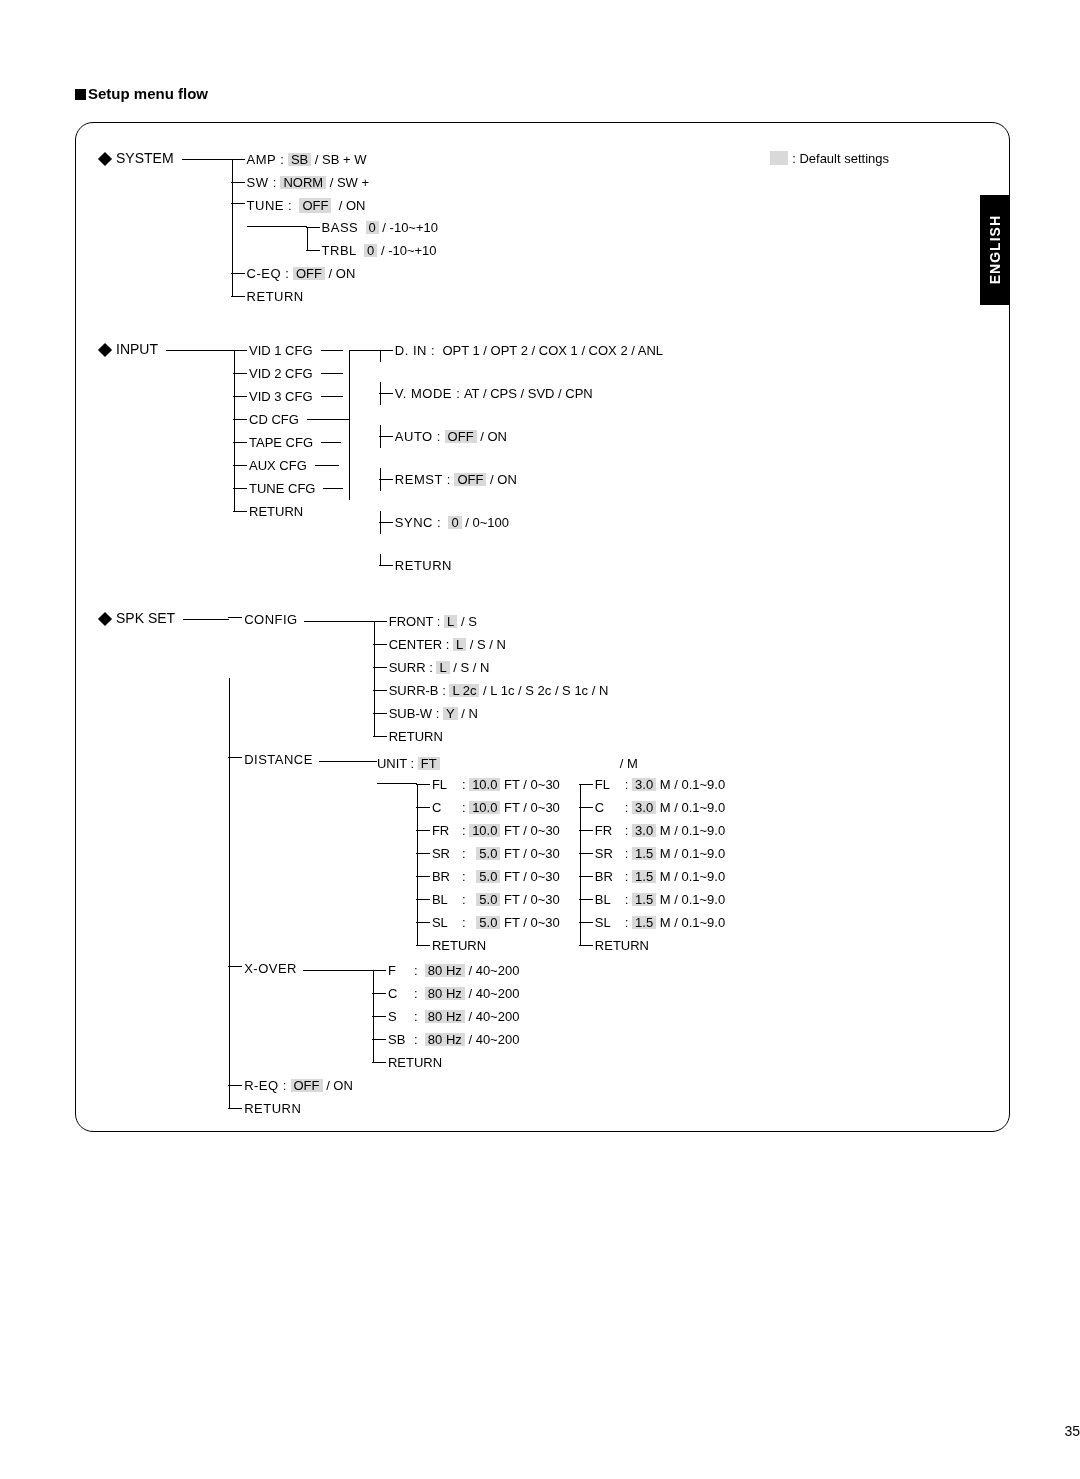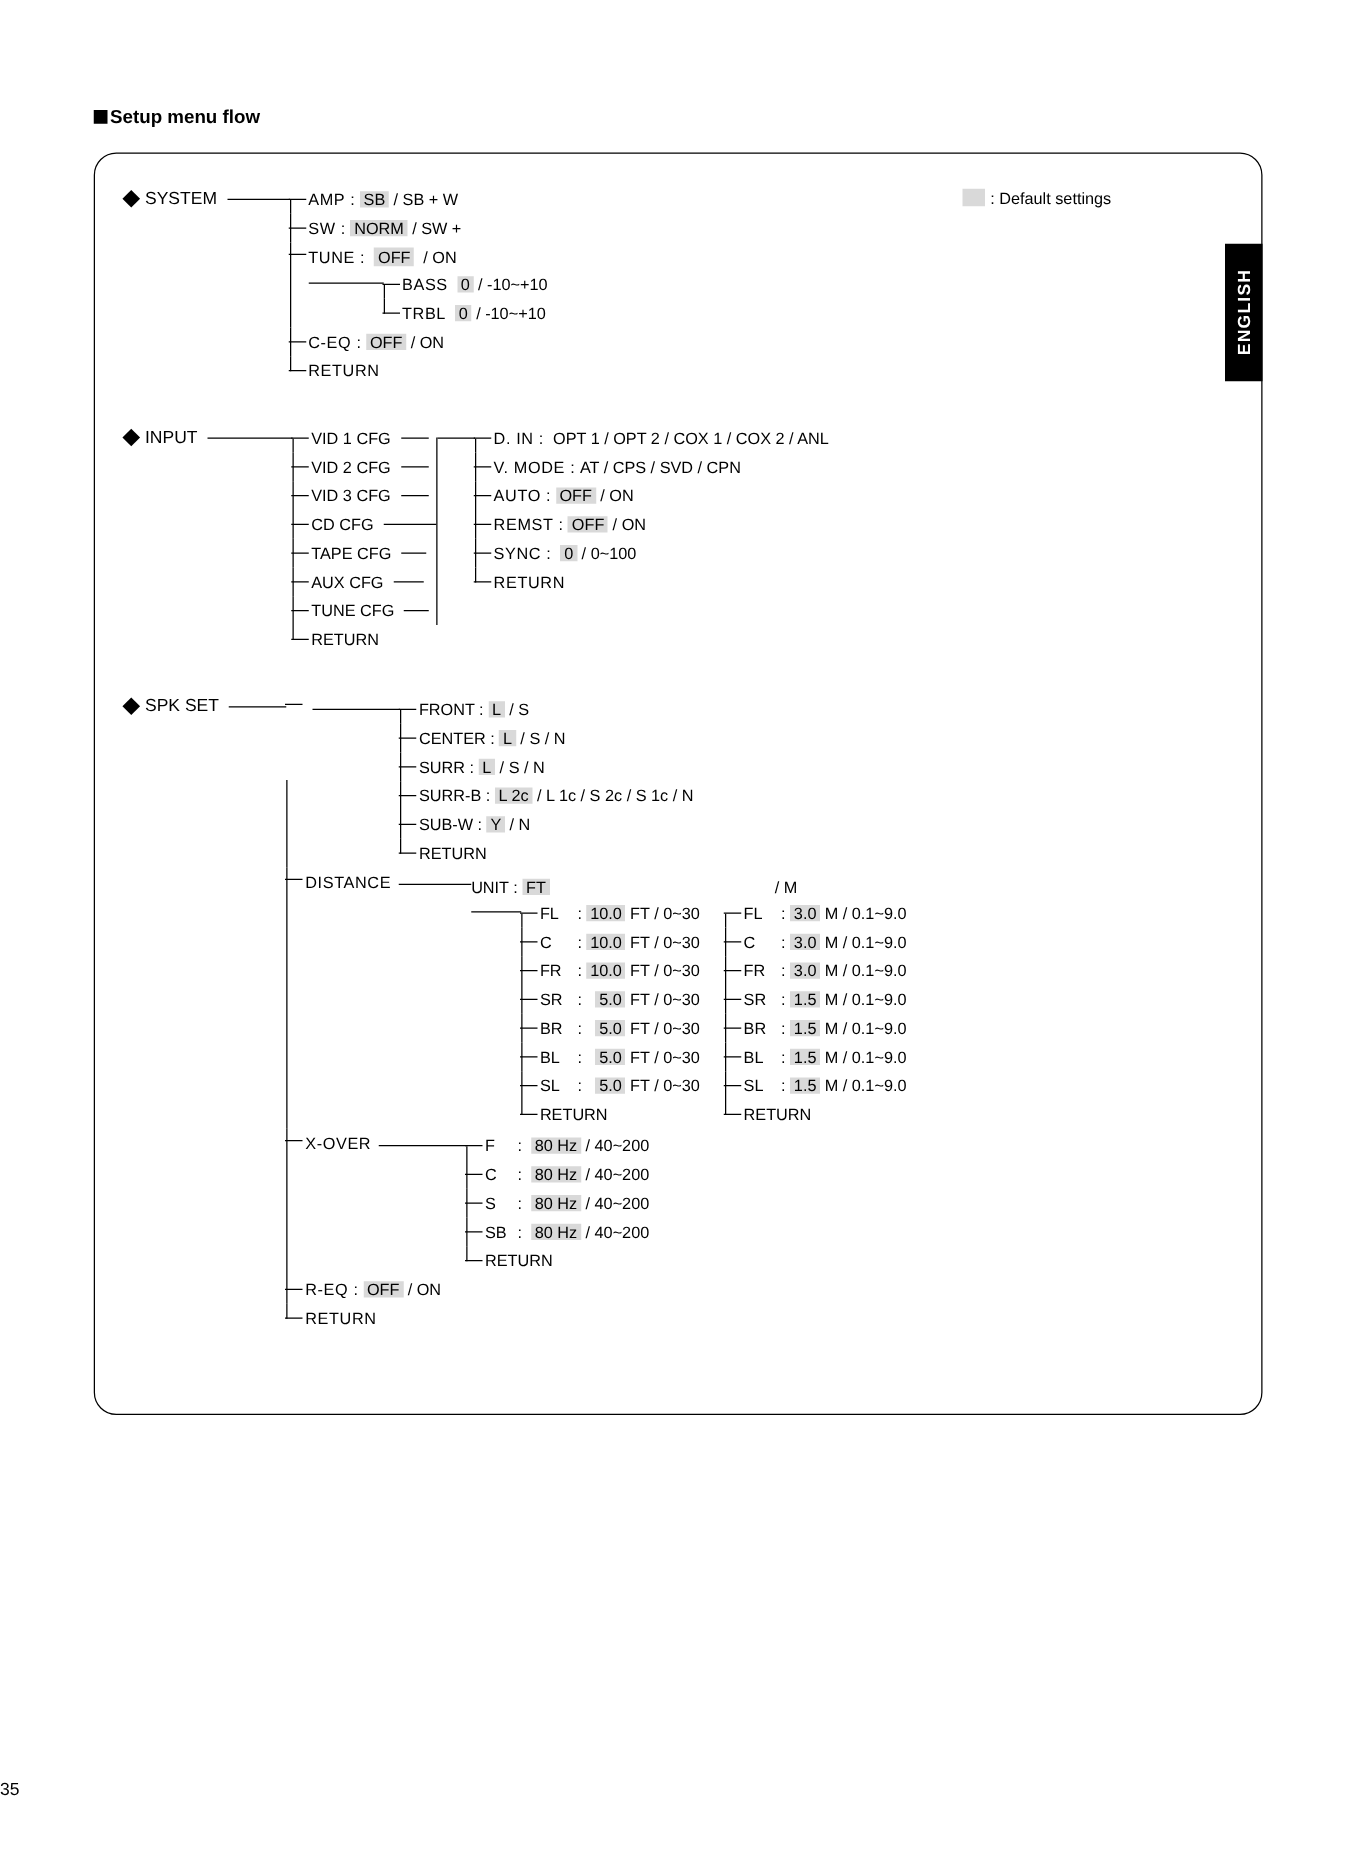--- a/index.html
+++ b/index.html
@@ -132,21 +132,21 @@
   .hl {
     background: #d9d9d9;
     padding: 0 3px;
   }
   .lbl { letter-spacing: 0.5px; }
   .pagenum {
     position: absolute;
     bottom: 40px;
     left: 0;
     right: 0;
-    text-align: left;
+    text-align: right;
     font-size: 14px;
   }
   
   .block { margin-bottom: 34px; display:flex; align-items:flex-start;}
   
   .dist-cols { display:flex; }
   .dist-col { margin-right: 20px; }
 </style>
 </head>
 <body>
@@ -259,21 +259,21 @@
             <span class="h-conn" style="width:20px; margin-left:8px;"></span>
           </div>
         <div class="item">
             <span class="tick"></span>
             <span>RETURN</span>
           </div>
       </div>
 
       <div style="width:1px; background:#000; height:150px; margin-top:8px;"></div>
       <span class="h-conn" style="width:30px; margin-top:8px;"></span>
-      <div class="stack" style="margin-top:-3px;">
+      <div class="stack" style="margin-top:-3px;gap:20px;">
         <div class="item"><span class="tick"></span>
           <span class="lbl">D. IN    :</span>&nbsp;&nbsp;
           <span>OPT 1 / OPT 2 / COX 1 / COX 2 / ANL</span>
         </div>
         <div class="item"><span class="tick"></span>
           <span class="lbl">V. MODE :</span>&nbsp;
           <span>AT / CPS / SVD / CPN</span>
         </div>
         <div class="item"><span class="tick"></span>
           <span class="lbl">AUTO   :</span>&nbsp;
@@ -301,20 +301,21 @@
       <span class="diamond"></span>
       <span class="cat">SPK SET</span>
       <span class="h-conn" style="width:46px; margin:8px 0 0 8px;"></span>
       <div class="stack" style="margin-top:-3px;">
 
 
         <div class="item" style="height:auto; align-items:flex-start; padding-top:5px;">
           <span class="tick" style="margin-top:4px;"></span>
           <div>
             <div style="display:flex;">
+              <span class="lbl">CONFIG</span>
               <span class="h-conn" style="width:70px; margin:8px 0 0 6px;"></span>
               <div class="stack" style="margin-top:-3px;">
                 <div class="item"><span class="tick"></span><span>FRONT  :</span>&nbsp;<span class="hl">L</span>&nbsp;<span>/ S</span></div>
                 <div class="item"><span class="tick"></span><span>CENTER :</span>&nbsp;<span class="hl">L</span>&nbsp;<span>/ S / N</span></div>
                 <div class="item"><span class="tick"></span><span>SURR    :</span>&nbsp;<span class="hl">L</span>&nbsp;<span>/ S / N</span></div>
                 <div class="item"><span class="tick"></span><span>SURR-B :</span>&nbsp;<span class="hl">L 2c</span>&nbsp;<span>/ L 1c / S 2c / S 1c / N</span></div>
                 <div class="item"><span class="tick"></span><span>SUB-W  :</span>&nbsp;<span class="hl">Y</span>&nbsp;<span>/ N</span></div>
                 <div class="item">
                     <span class="tick"></span>
                     <span>RETURN</span>

